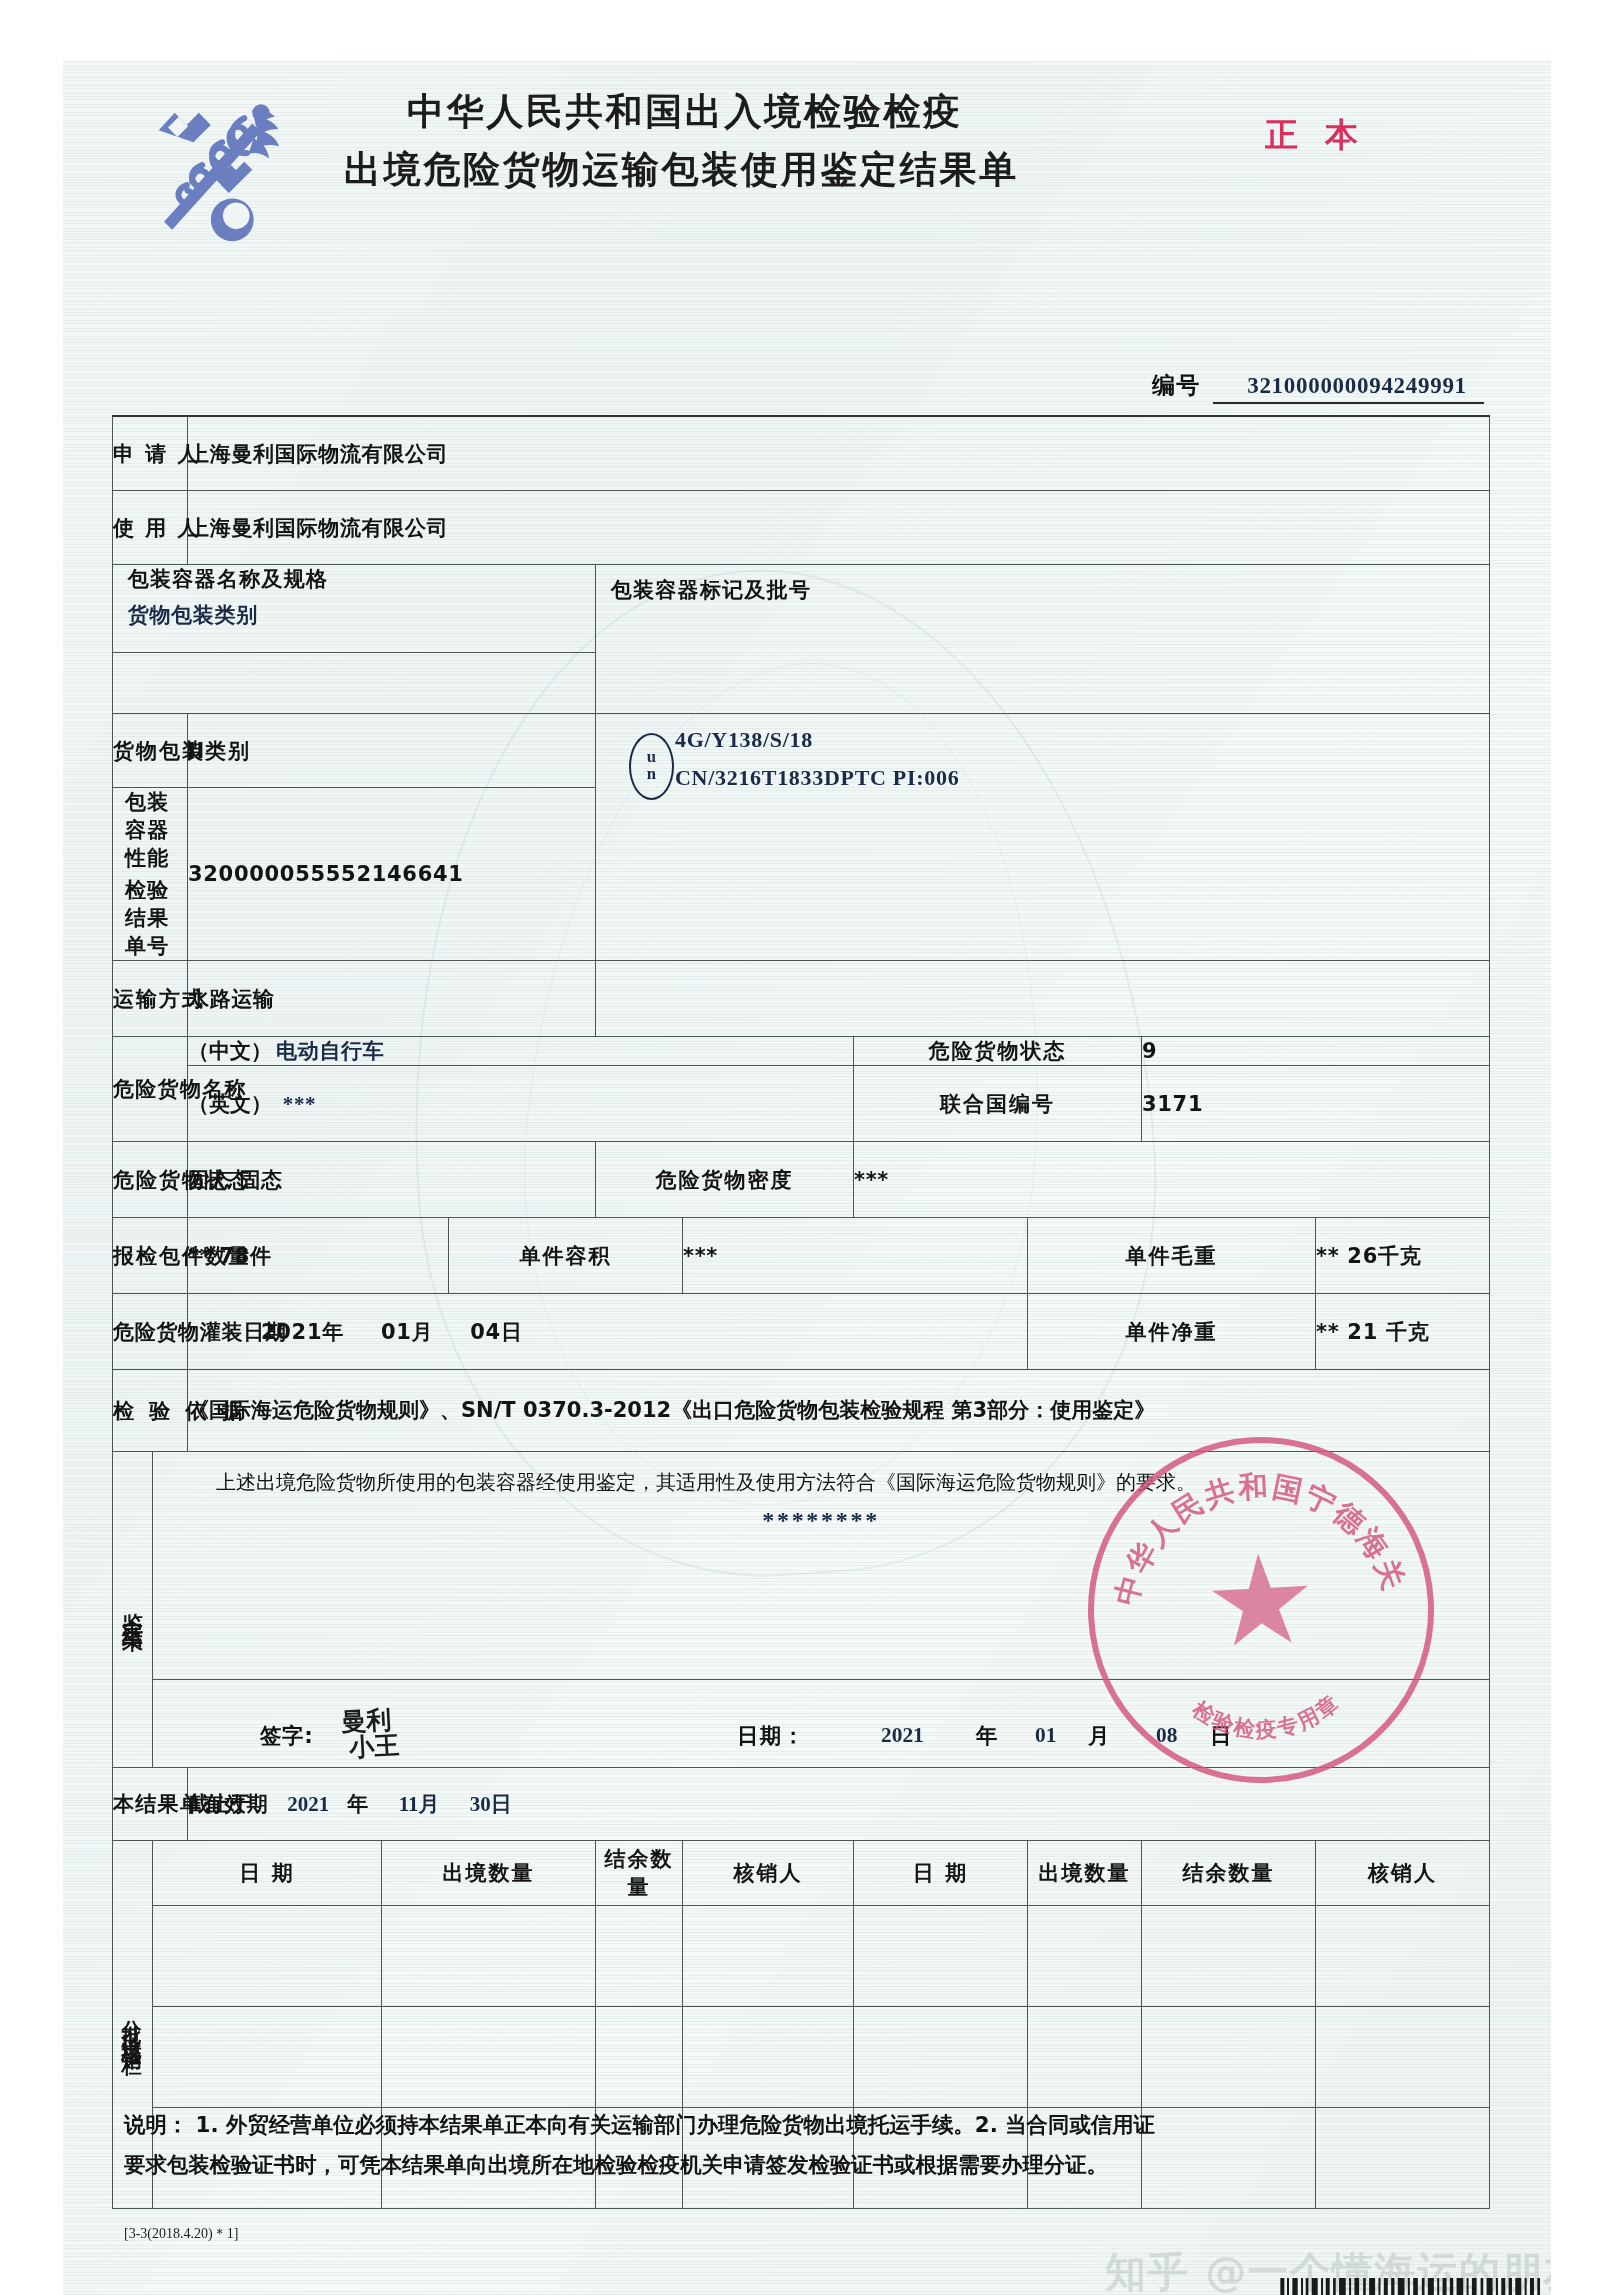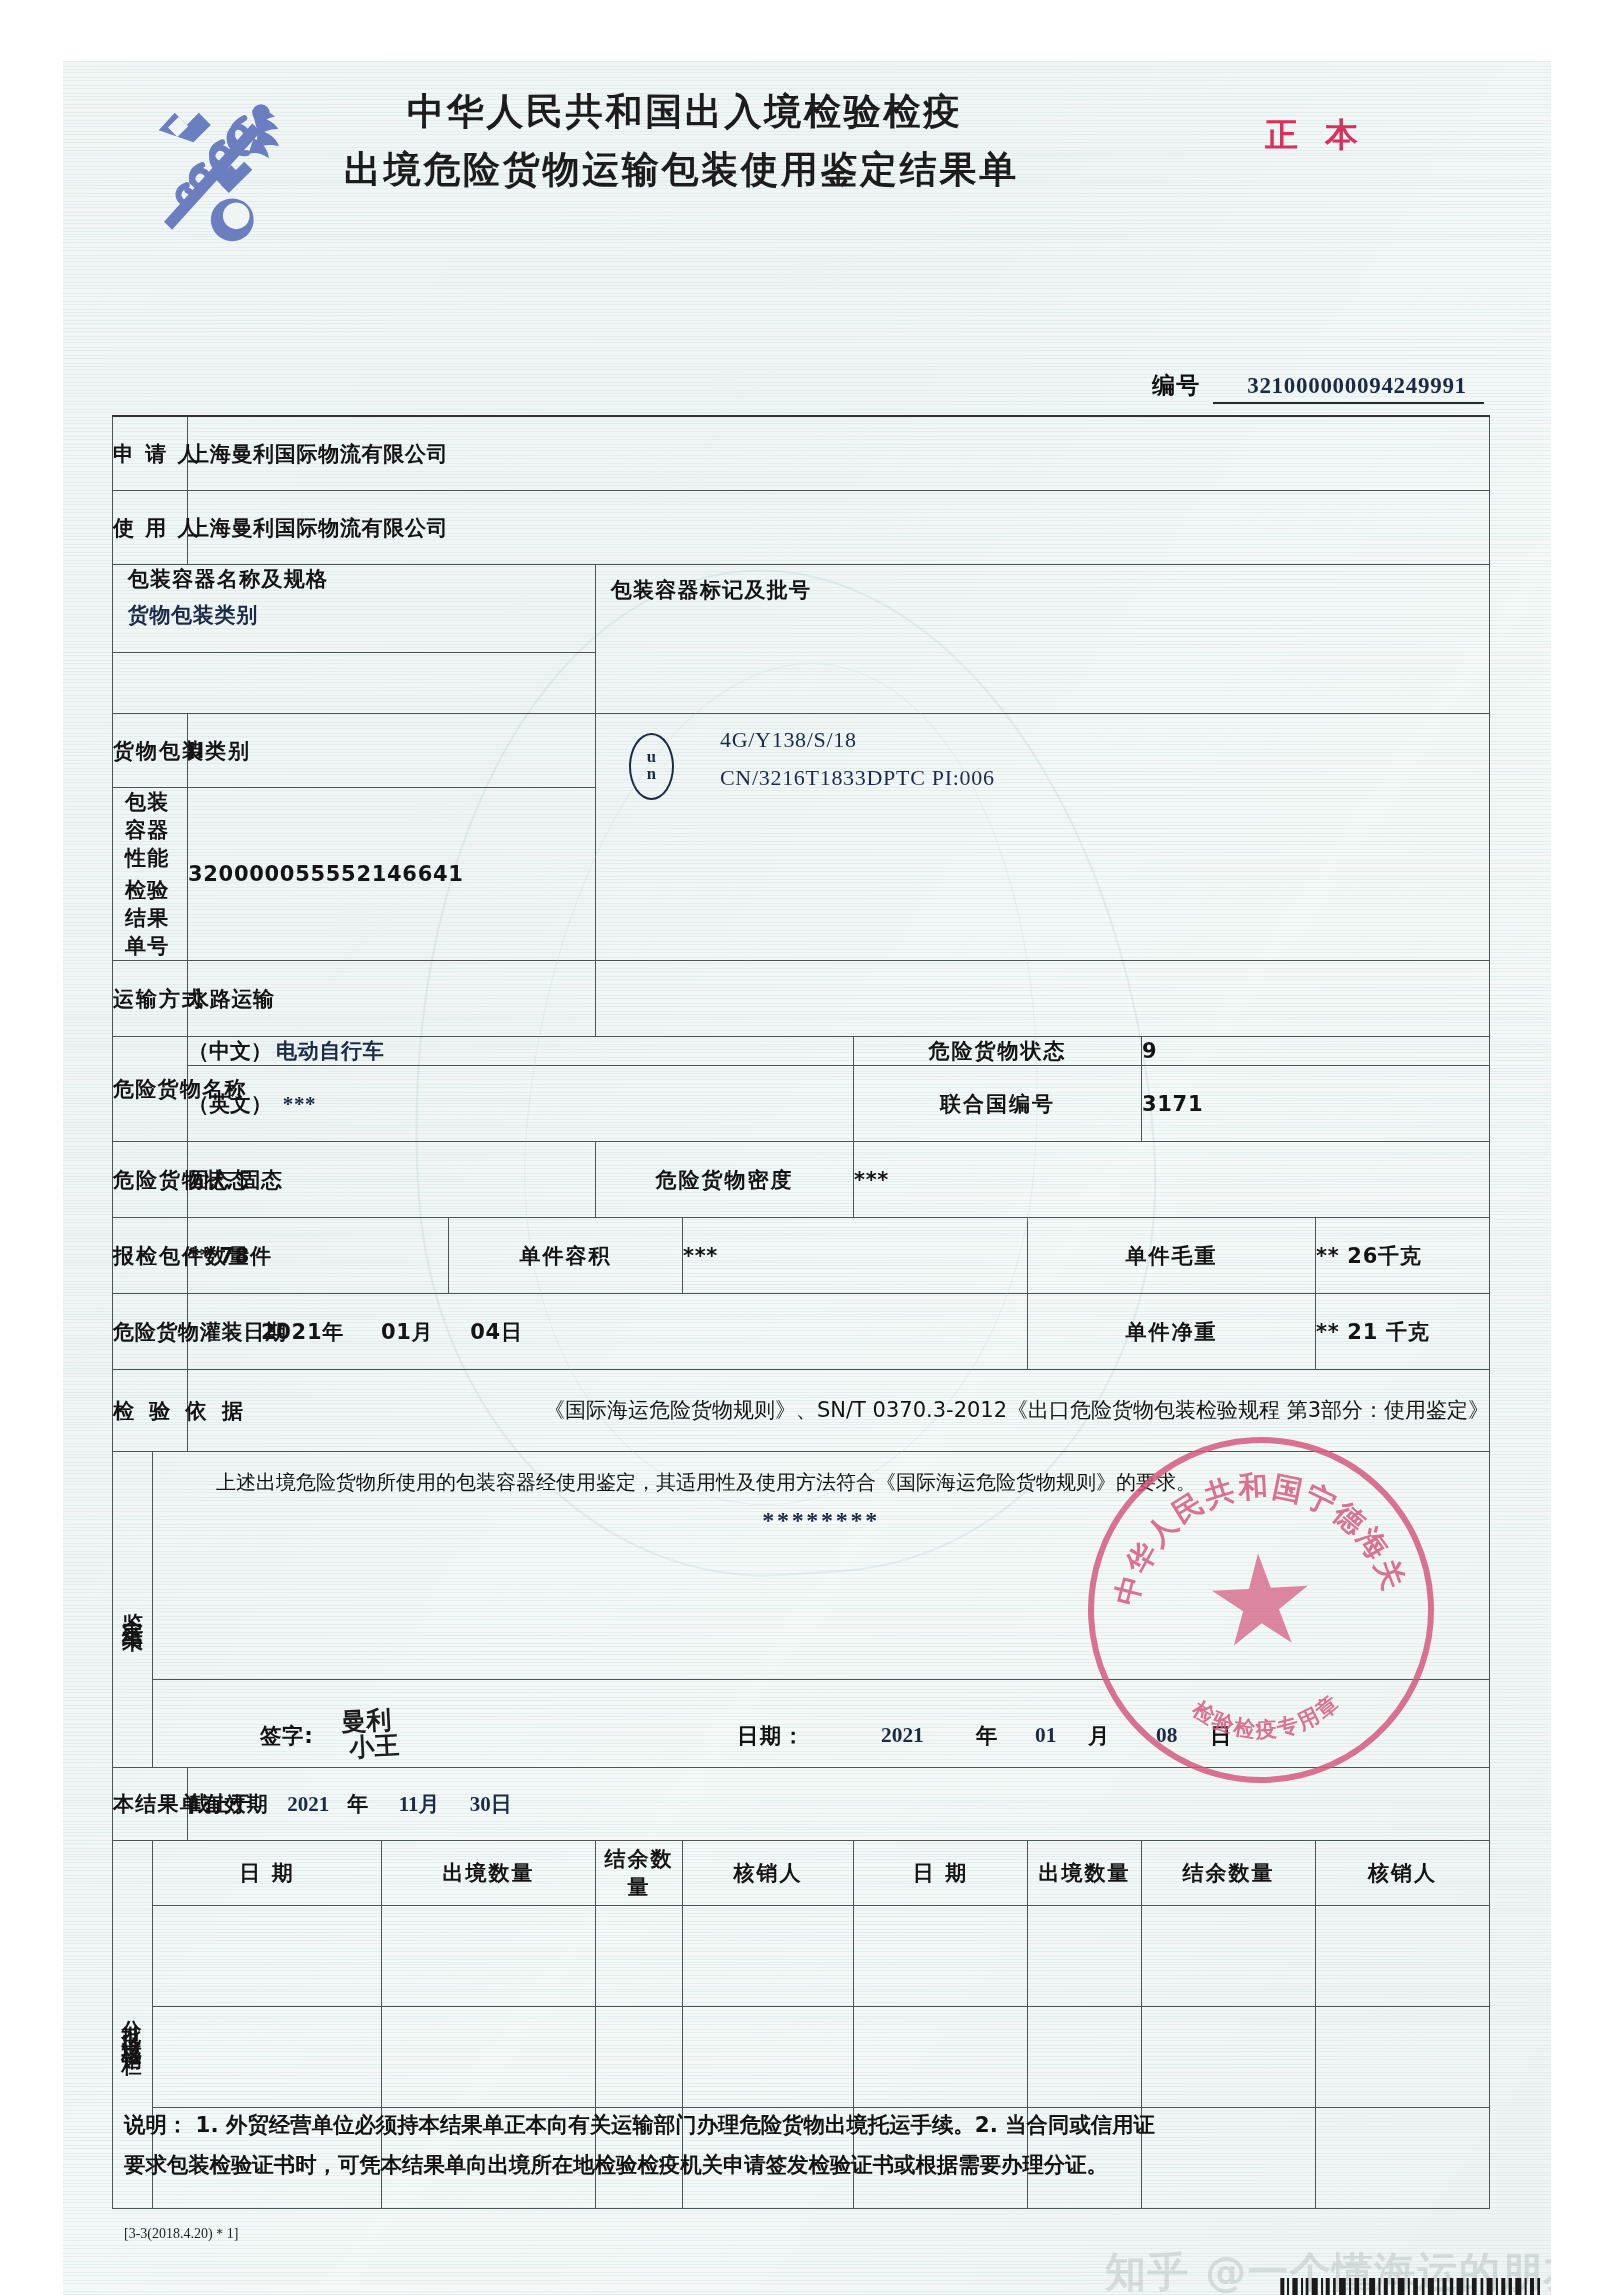--- a/index.html
+++ b/index.html
@@ -90,29 +90,29 @@
   
   #unmark{position:relative;height:100%;padding:6.7px 0 6.7px 27px;}
   .un-oval{
     position:absolute;left:33px;top:18.7px;width:41px;height:63px;
     border:2px solid #1b2a47;border-radius:50%;
     display:flex;flex-direction:column;align-items:center;justify-content:center;
     font-family:"Liberation Serif","DejaVu Serif",serif;font-weight:bold;
     font-size:16.7px;color:#1b2a47;line-height:1.0;
   }
   .un-lines{
-    margin-left:97px;
-    font-family:"Liberation Serif","DejaVu Serif",serif;font-weight:normal;
+    margin-left:52px;
+    font-family:"Liberation Serif","DejaVu Serif",serif;font-weight:bold;
     font-size:22px;color:#1b2a47;letter-spacing:0.7px;line-height:1.75;
   }
 
   .basis-text{
     font-family:"Liberation Serif","DejaVu Serif",serif;
-    font-weight:normal;font-size:21px;color:#121212;line-height:1.45;
-    padding:9.4px 10.7px 9.4px 12px;letter-spacing:0px;text-align:right;
+    font-weight:bold;font-size:21px;color:#121212;line-height:1.45;
+    padding:9.4px 10.7px 9.4px 12px;letter-spacing:0px;
   }
   .result-text{
     font-family:"DejaVu Sans","Liberation Sans",sans-serif;
     font-weight:normal;font-size:20px;color:#121212;line-height:1.55;
     padding:14.7px 18.7px 0 20px;text-indent:43px;
   }
   .stars{
     text-align:center;font-family:"Liberation Serif","DejaVu Serif",serif;
     font-weight:bold;font-size:24px;color:#1b2a47;letter-spacing:2.7px;margin-top:9.4px;
   }

